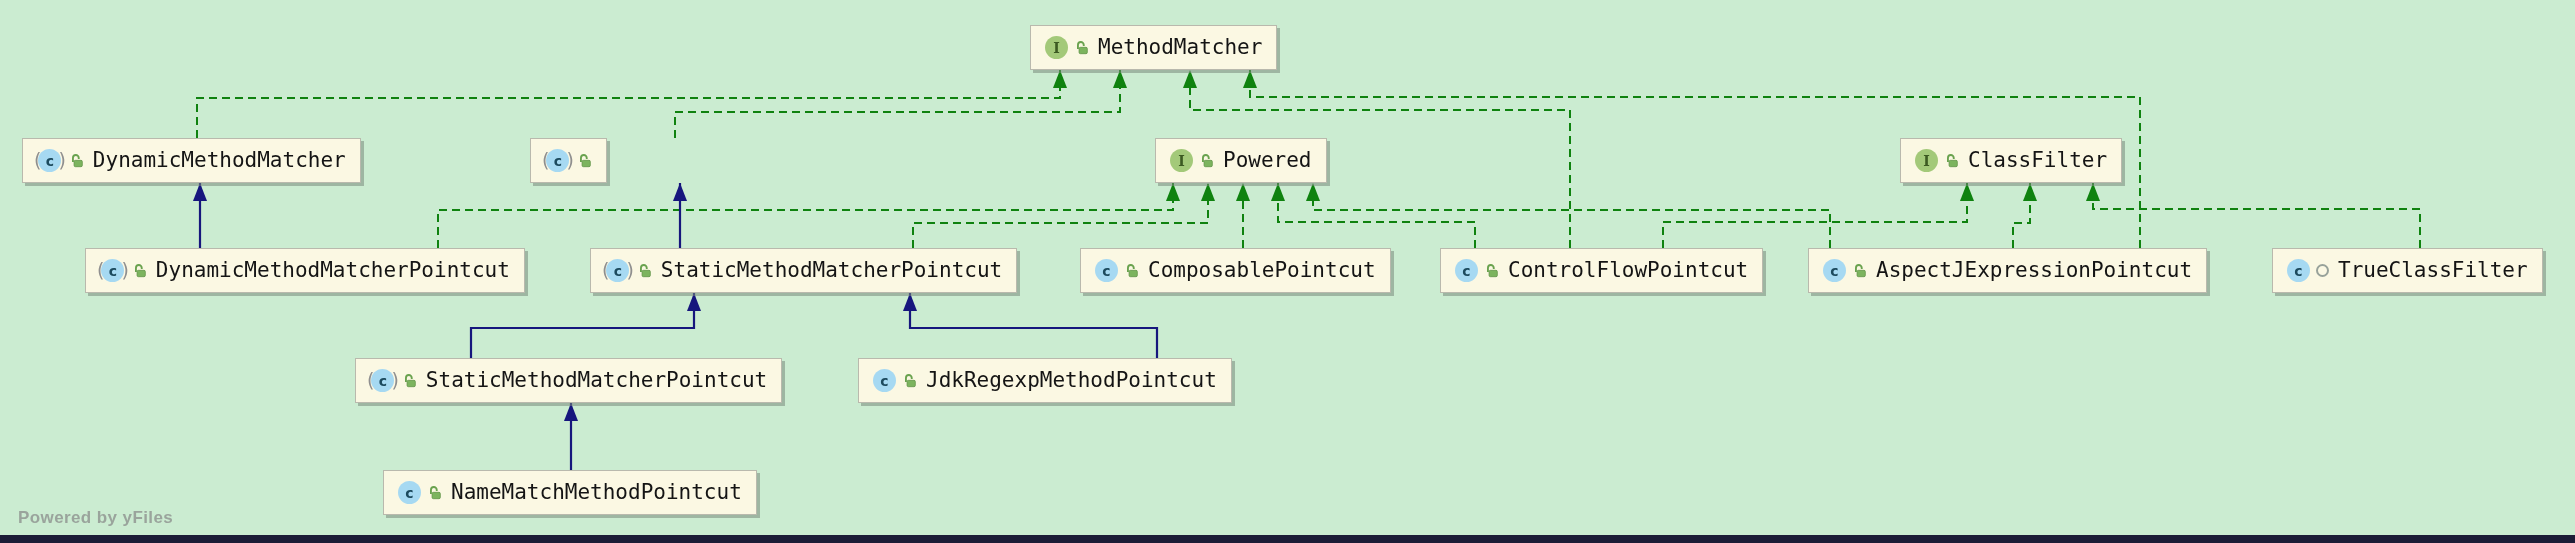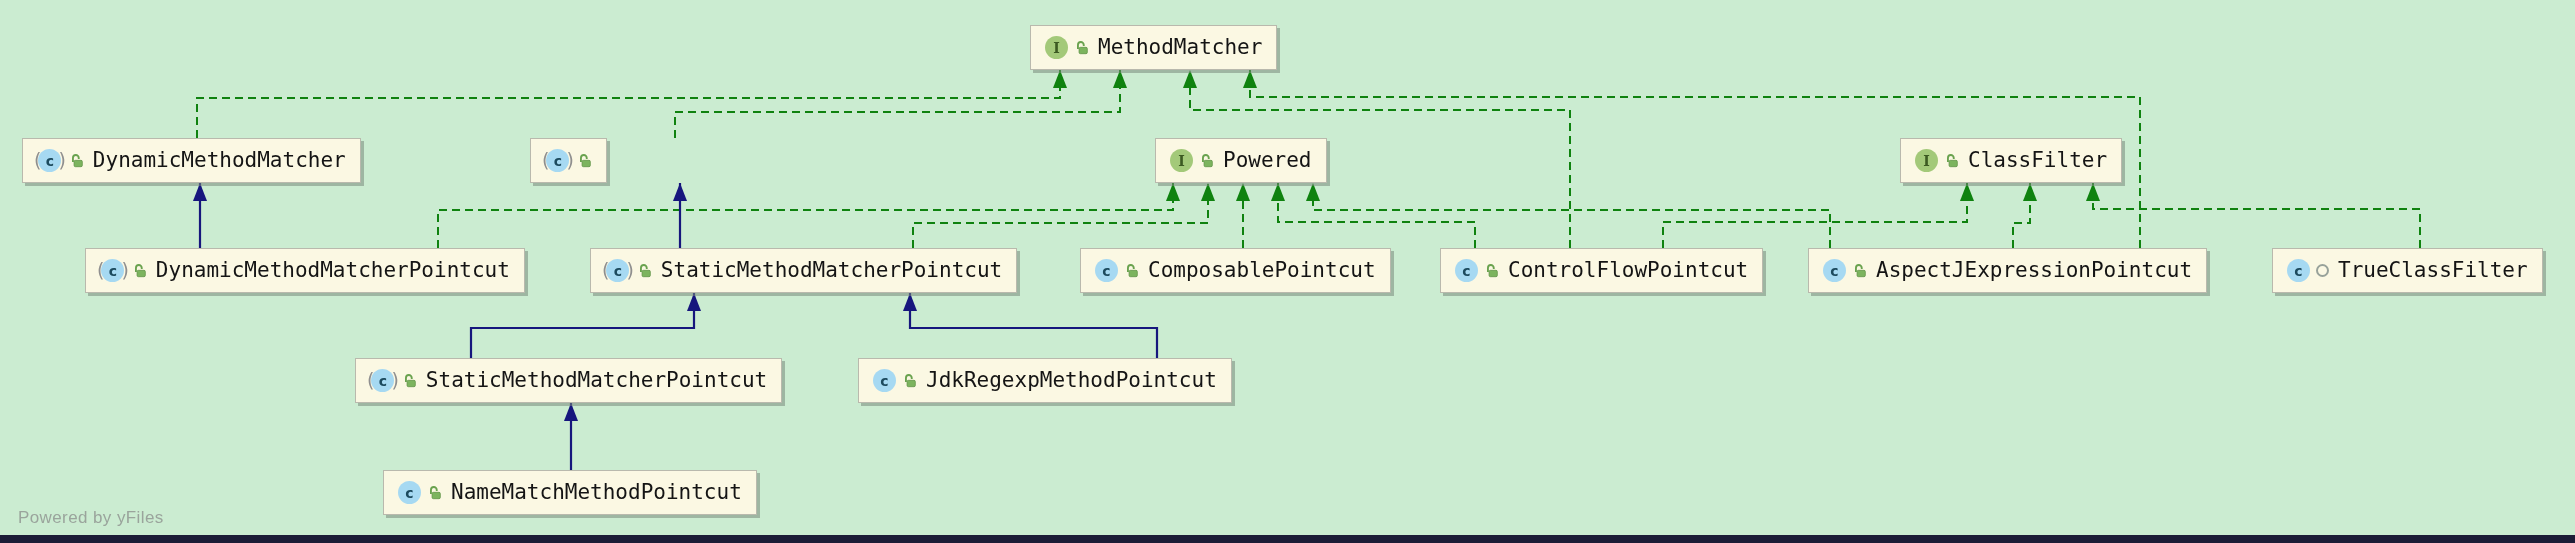--- a/index.html
+++ b/index.html
@@ -29,21 +29,21 @@
   .abswrap{display:flex;align-items:center;}
   .lock{display:block;flex:none;}
   .ring{
     display:block;width:9px;height:9px;border:2px solid #98a29a;
     border-radius:50%;flex:none;background:transparent;
   }
   .label{transform:translateY(-1px);}
   .watermark{
     position:absolute;left:18px;top:508px;
     font-family:"Liberation Sans",sans-serif;font-size:17px;
-    color:#9aa49c;letter-spacing:.4px;
+    color:#9aa49c;letter-spacing:.4px;font-weight:bold;
   }
   .bottom-bar{
     position:absolute;left:0;bottom:0;width:2575px;height:8px;
     background:#1b1c36;
   }
 </style>
 </head>
 <body>
 
 <div id="stage">

